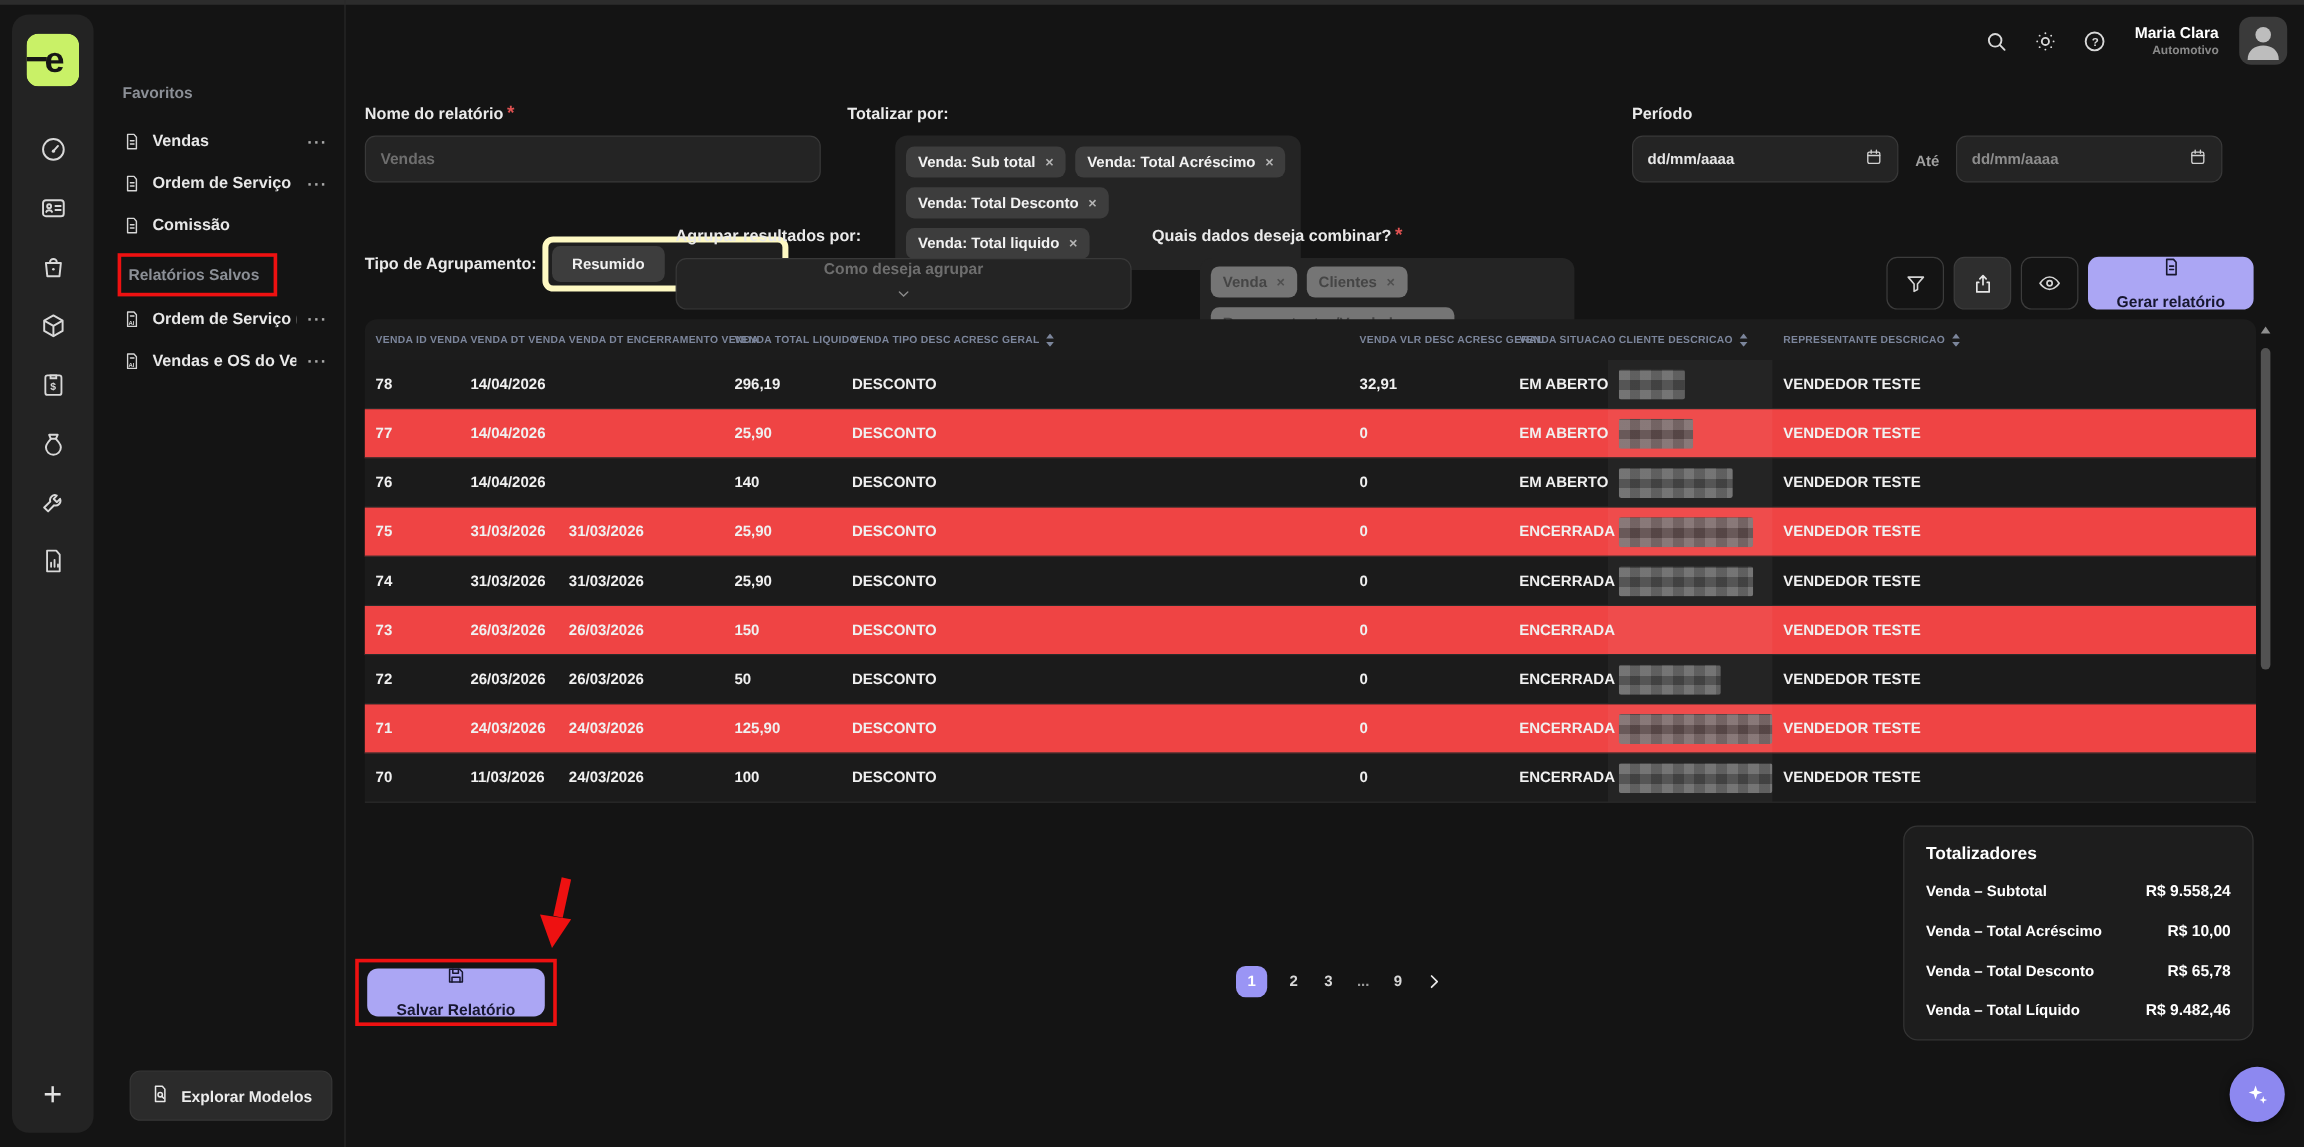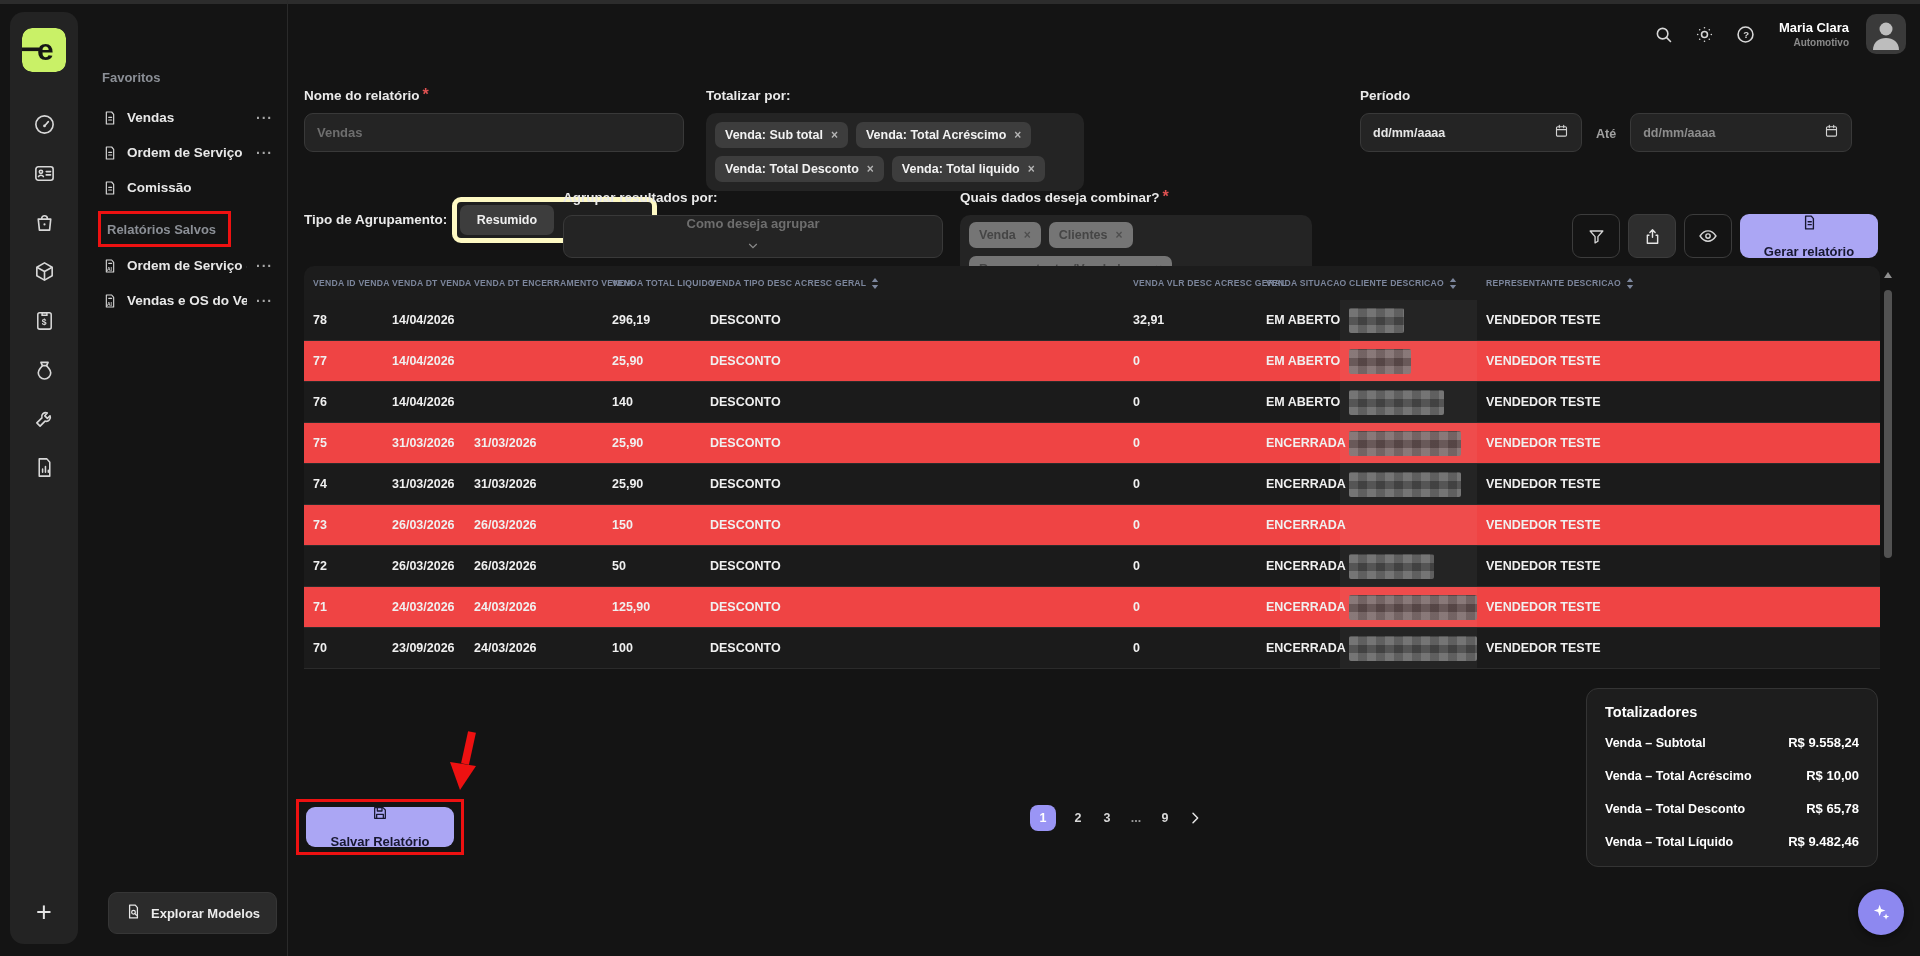--- a/index.html
+++ b/index.html
@@ -41,21 +41,21 @@
   .flabel { color:#eaeaea; font-size:13.5px; font-weight:700; white-space:nowrap; }
   .req { color:#e05252; margin-left:3px; font-weight:700; }
   .field { position:absolute; }
   .inputbox { margin-top:9px; height:39px; background:#242424; border:1px solid #393939; border-radius:9px;
               display:flex; align-items:center; padding:0 12px; }
   input.real { width:100%; background:transparent; border:none; outline:none; color:#e8e8e8;
                font-size:13px; font-weight:600; font-family:inherit; }
   input.real::placeholder { color:#6e6e6e; font-weight:600; }
   .ph { color:#6e6e6e; font-size:13px; font-weight:600; }
   .selectbox { justify-content:space-between; cursor:pointer; }
-  .tagpanel { margin-top:9px; background:#242424; border-radius:10px; padding:9px; display:flex; flex-wrap:wrap; gap:8px; min-height:74px; }
+  .tagpanel { margin-top:9px; background:#242424; border-radius:10px; padding:9px; display:flex; flex-wrap:wrap; gap:8px; min-height:74px;margin-left:40px; }
   .chip { display:inline-flex; align-items:center; gap:8px; background:#3d3d3d; border-radius:7px;
           padding:6px 10px; color:#f2f2f2; font-size:12.5px; font-weight:700; white-space:nowrap; cursor:pointer; }
   .chip .x { color:#b5b5b5; font-size:12px; cursor:pointer; }
   .chip-dis { background:#757575; color:#454545; }
   .chip-dis .x { color:#4f4f4f; }
   .datebox { width:222px; justify-content:space-between; cursor:pointer; }
   .dtxt { font-size:12.5px; font-weight:700; color:#e6e6e6; }
   .dtxt.dim { color:#8d8d8d; }
   .ate { color:#a0a0a0; font-size:12.5px; font-weight:600; align-self:flex-end; margin-bottom:11px; }
   .toggle { margin-top:9px; display:inline-flex; background:#1f1f1f; border:5px solid #fef9c3; border-radius:9px; padding:3px; }
@@ -563,21 +563,21 @@
           <div class="td">DESCONTO</div>
           <div class="td">0</div>
           <div class="td">ENCERRADA</div>
           <div class="td cliente">
             <div class="blur" style="width: 150px;"></div>
           </div>
           <div class="td">VENDEDOR TESTE</div>
         </div>
         <div class="tr">
           <div class="td">70</div>
-          <div class="td">23/09/2026</div>
+          <div class="td">11/03/2026</div>
           <div class="td">24/03/2026</div>
           <div class="td">100</div>
           <div class="td">DESCONTO</div>
           <div class="td">0</div>
           <div class="td">ENCERRADA</div>
           <div class="td cliente">
             <div class="blur" style="width: 170px;"></div>
           </div>
           <div class="td">VENDEDOR TESTE</div>
         </div>

